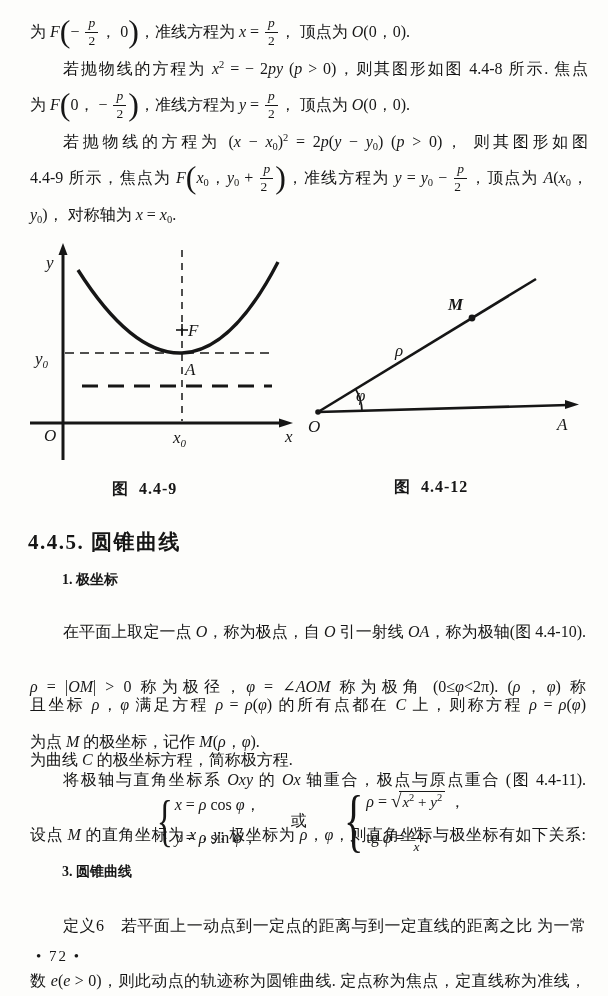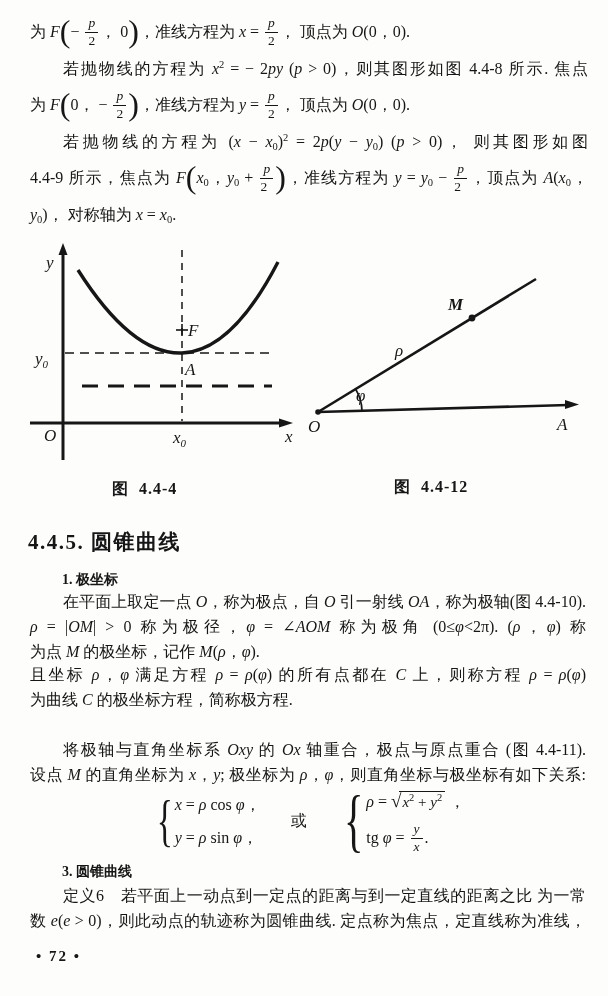--- a/index.html
+++ b/index.html
@@ -12,21 +12,21 @@
   sup{font-size:10.5px;vertical-align:0.55em;line-height:0;}
   sub{font-size:10.5px;vertical-align:-0.25em;line-height:0;}
 
   .toppara{position:absolute;left:30px;right:20px;top:12px;}
   .tline{height:33px;line-height:33px;white-space:nowrap;}
   .h40{height:40px;line-height:40px;}
   .ind{text-indent:33px;}
   .just{text-align:justify;text-align-last:justify;}
 
   .block{position:absolute;left:30px;right:22px;}
-  .bline{height:25px;line-height:25px;white-space:nowrap;}
+  .bline{height:25px;line-height:25px;white-space:nowrap;margin-top:30px;}
 
   .frac{display:inline-block;vertical-align:middle;text-align:center;
         font-size:13.5px;line-height:1.1;margin:0 2px;transform:translateY(-1px);}
   .fn{display:block;padding:0 3px 1px;border-bottom:1.3px solid #161616;}
   .fd{display:block;padding-top:1px;}
   .bp{font-size:200%;line-height:1;vertical-align:middle;display:inline-block;
       transform:translateY(-2px);font-weight:400;}
   .sqrt{display:inline-flex;align-items:flex-start;vertical-align:middle;transform:translateY(-2px);}
   .rad{font-size:19px;line-height:1;margin-right:-2px;}
   .sbar{display:inline-block;border-top:1.5px solid #161616;padding:1px 3px 0 3px;
@@ -44,21 +44,21 @@
            display:flex;justify-content:center;align-items:center;gap:26px;}
   .sys{display:inline-flex;align-items:center;}
   .rows{display:flex;flex-direction:column;gap:6px;}
   .frow{height:27px;line-height:27px;white-space:nowrap;}
   .tallrow{height:33px;line-height:33px;}
   .brace{font-weight:400;transform:scaleX(0.58);display:inline-block;line-height:1;margin-right:-4px;}
   .b1{font-size:58px;}
   .b2{font-size:70px;}
   .orword{margin:0 4px;}
 
-  .pagenum{position:absolute;left:36px;top:948px;font-weight:bold;font-size:15px;letter-spacing:2px;}
+  .pagenum{position:absolute;left:36px;top:948px;font-weight:normal;font-size:15px;letter-spacing:2px;}
 </style>
 </head>
 <body>
 
 <div class="page">
 
   <div class="toppara">
     <div class="tline h40">为 <span class="mi">F</span><span class="bp">(</span>− <span class="frac"><span class="fn"><span class="mi">p</span></span><span class="fd">2</span></span>， 0<span class="bp">)</span>，准线方程为 <span class="mi">x</span> = <span class="frac"><span class="fn"><span class="mi">p</span></span><span class="fd">2</span></span>， 顶点为 <span class="mi">O</span>(0，0).</div>
     <div class="tline ind just">若抛物线的方程为 <span class="mi">x</span><sup>2</sup> = − 2<span class="mi">py</span> (<span class="mi">p</span> &gt; 0)，则其图形如图 4.4-8 所示. 焦点</div>
     <div class="tline h40">为 <span class="mi">F</span><span class="bp">(</span>0， − <span class="frac"><span class="fn"><span class="mi">p</span></span><span class="fd">2</span></span><span class="bp">)</span>，准线方程为 <span class="mi">y</span> = <span class="frac"><span class="fn"><span class="mi">p</span></span><span class="fd">2</span></span>， 顶点为 <span class="mi">O</span>(0，0).</div>
@@ -98,21 +98,21 @@
     <polygon points="279,164.5 265,160 265,169" fill="#161616"></polygon>
     <circle cx="18" cy="172" r="2.8" fill="#161616"></circle>
     <circle cx="172" cy="78" r="3.4" fill="#161616"></circle>
     <text x="8" y="192">O</text>
     <text x="257" y="190">A</text>
     <text x="148" y="70" font-weight="bold">M</text>
     <text x="95" y="116">ρ</text>
     <text x="56" y="161">φ</text>
   </svg>
 
-  <div class="caption" style="left:112px;top:479px">图  4.4-4</div>
+  <div class="caption" style="left:112px;top:479px">图  4.4-9</div>
   <div class="caption" style="left:394px;top:477px">图  4.4-12</div>
 
   <div class="heading">4.4.5. 圆锥曲线</div>
   <div class="subhead" style="left:62px;top:567px">1. 极坐标</div>
 
   <div class="block" style="top:589px">
     <div class="bline ind just">在平面上取定一点 <span class="mi">O</span>，称为极点，自 <span class="mi">O</span> 引一射线 <span class="mi">OA</span>，称为极轴(图 4.4-10).</div>
     <div class="bline just"><span class="mi">ρ</span> = |<span class="mi">OM</span>| &gt; 0 称为极径，<span class="mi">φ</span> = ∠<span class="mi">AOM</span> 称为极角 (0≤<span class="mi">φ</span>&lt;2π). (<span class="mi">ρ</span>，<span class="mi">φ</span>) 称</div>
     <div class="bline">为点 <span class="mi">M</span> 的<span class="bold">极坐标</span>，记作 <span class="mi">M</span>(<span class="mi">ρ</span>，<span class="mi">φ</span>).</div>
   </div>

